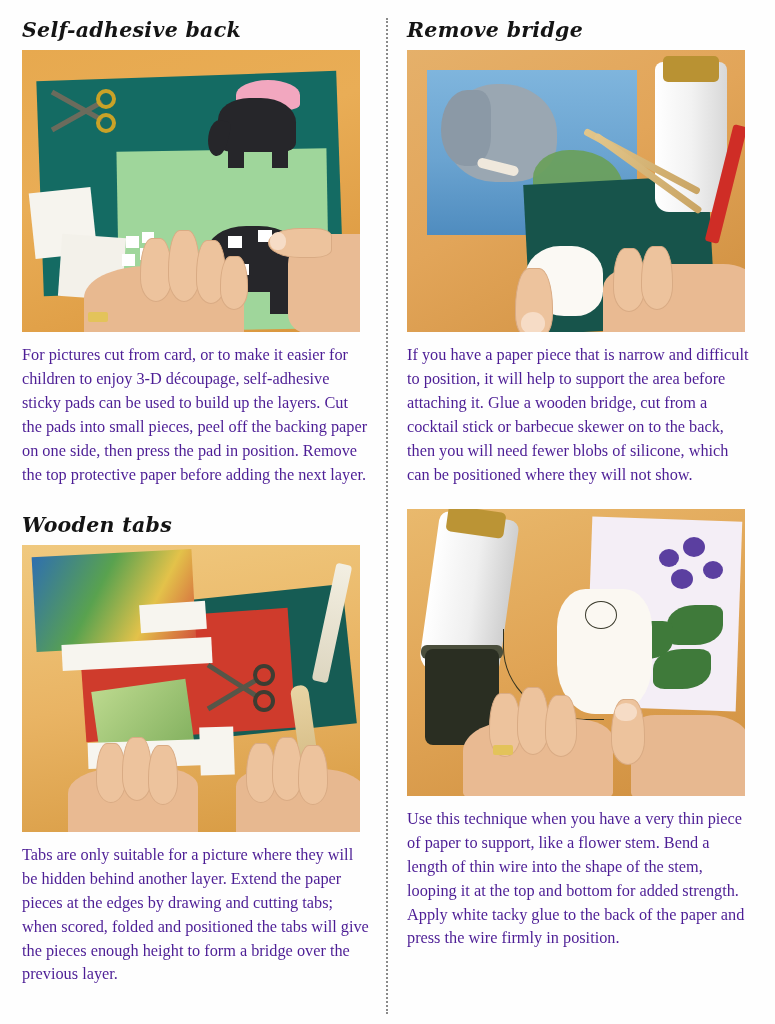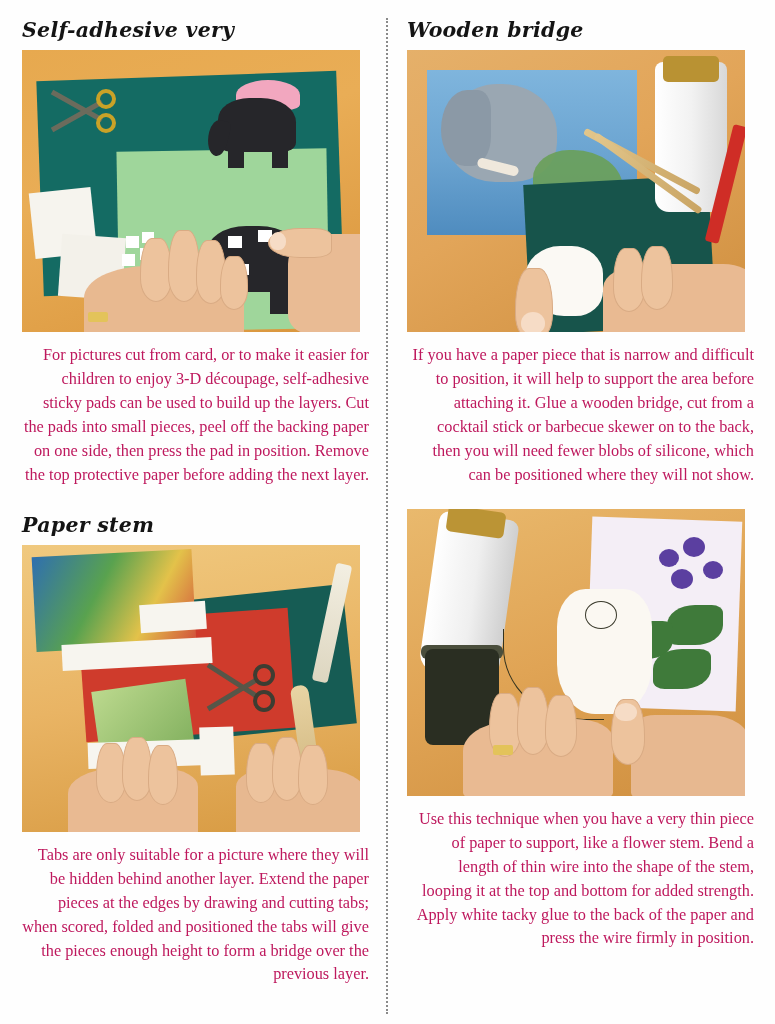--- a/index.html
+++ b/index.html
@@ -56,22 +56,22 @@
     position: relative;
     overflow: hidden;
     border: 0;
   }
   .photo.tall { height: 287px; }
   .caption {
     font-family: "Liberation Serif", serif;
     font-size: 16.3px;
     line-height: 1.47;
     margin: 11px 4px 0 4px;
-    text-align: right;
-    color: #be185d;
+    text-align: left;
+    color: #4c1d95;
   }
   
   .bg {
     position: absolute;
     inset: 0;
   }
   .shape { position: absolute; }
   .finger {
     position: absolute;
     background: #edc39d;
@@ -218,21 +218,21 @@
 </style>
 </head>
 <body>
 
 <div class="page">
   <div class="divider"></div>
 
   <div class="grid">
 
     <div class="cell">
-      <div class="sec-title">Self-adhesive very</div>
+      <div class="sec-title">Self-adhesive back</div>
       <div class="photo">
         <div class="bg p1-bg"></div>
         <div class="shape p1-teal"></div>
         <div class="shape p1-green"></div>
         <div class="shape p1-pink"></div>
 
         <div class="shape eleph" style="left:196px;top:48px;width:78px;height:54px;border-radius:40% 45% 18% 18%;"></div>
         <div class="shape eleph" style="left:186px;top:70px;width:20px;height:36px;border-radius:40% 20% 40% 60%;transform:rotate(14deg);"></div>
         <div class="shape eleph" style="left:206px;top:92px;width:16px;height:26px;"></div>
         <div class="shape eleph" style="left:250px;top:92px;width:16px;height:26px;"></div>
@@ -269,21 +269,21 @@
         <div class="ring" style="left:66px;top:262px;width:20px;height:10px;"></div>
 
         <div class="shape" style="left:266px;top:184px;width:110px;height:100px;background:#e9bb94;border-radius:30% 10% 10% 20%;"></div>
         <div class="finger" style="left:246px;top:178px;width:62px;height:28px;border-radius:55% 30% 30% 55%;"></div>
         <div class="nail" style="left:248px;top:182px;width:16px;height:18px;"></div>
       </div>
       <div class="caption">For pictures cut from card, or to make it easier for children to enjoy 3-D découpage, self-adhesive sticky pads can be used to build up the layers. Cut the pads into small pieces, peel off the backing paper on one side, then press the pad in position. Remove the top protective paper before adding the next layer.</div>
     </div>
 
     <div class="cell">
-      <div class="sec-title">Wooden bridge</div>
+      <div class="sec-title">Remove bridge</div>
       <div class="photo">
         <div class="bg p2-bg"></div>
         <div class="shape p2-blue"></div>
         <div class="shape p2-eleph-head"></div>
         <div class="shape" style="left:34px;top:40px;width:50px;height:76px;background:#8b99a6;border-radius:60% 30% 45% 55%;"></div>
         <div class="shape" style="left:70px;top:112px;width:42px;height:10px;background:#efe8dc;border-radius:6px;transform:rotate(14deg);"></div>
         <div class="shape p2-foliage"></div>
         <div class="shape p2-teal"></div>
 
         <div class="shape p2-bottle"></div>
@@ -298,21 +298,21 @@
         <div class="shape" style="left:196px;top:214px;width:150px;height:80px;background:#e9ba92;border-radius:30% 20% 8% 8%;"></div>
         <div class="finger" style="left:108px;top:218px;width:36px;height:72px;"></div>
         <div class="nail" style="left:114px;top:262px;width:24px;height:22px;"></div>
         <div class="finger" style="left:206px;top:198px;width:30px;height:62px;"></div>
         <div class="finger" style="left:234px;top:196px;width:30px;height:62px;"></div>
       </div>
       <div class="caption">If you have a paper piece that is narrow and difficult to position, it will help to support the area before attaching it. Glue a wooden bridge, cut from a cocktail stick or barbecue skewer on to the back, then you will need fewer blobs of silicone, which can be positioned where they will not show.</div>
     </div>
 
     <div class="cell" style="margin-top:22px;">
-      <div class="sec-title">Paper stem</div>
+      <div class="sec-title">Wooden tabs</div>
       <div class="photo tall">
         <div class="bg p3-bg"></div>
         <div class="shape p3-teal"></div>
         <div class="shape p3-red"></div>
         <div class="shape p3-print"></div>
 
         <div class="shape p3-white-strip" style="left:118px;top:58px;width:66px;height:28px;transform:rotate(-4deg);"></div>
         <div class="shape p3-white-strip" style="left:40px;top:96px;width:150px;height:26px;transform:rotate(-3deg);"></div>
         <div class="shape p3-green-piece"></div>
         <div class="shape p3-white-strip" style="left:66px;top:196px;width:120px;height:26px;transform:rotate(-2deg);"></div>

